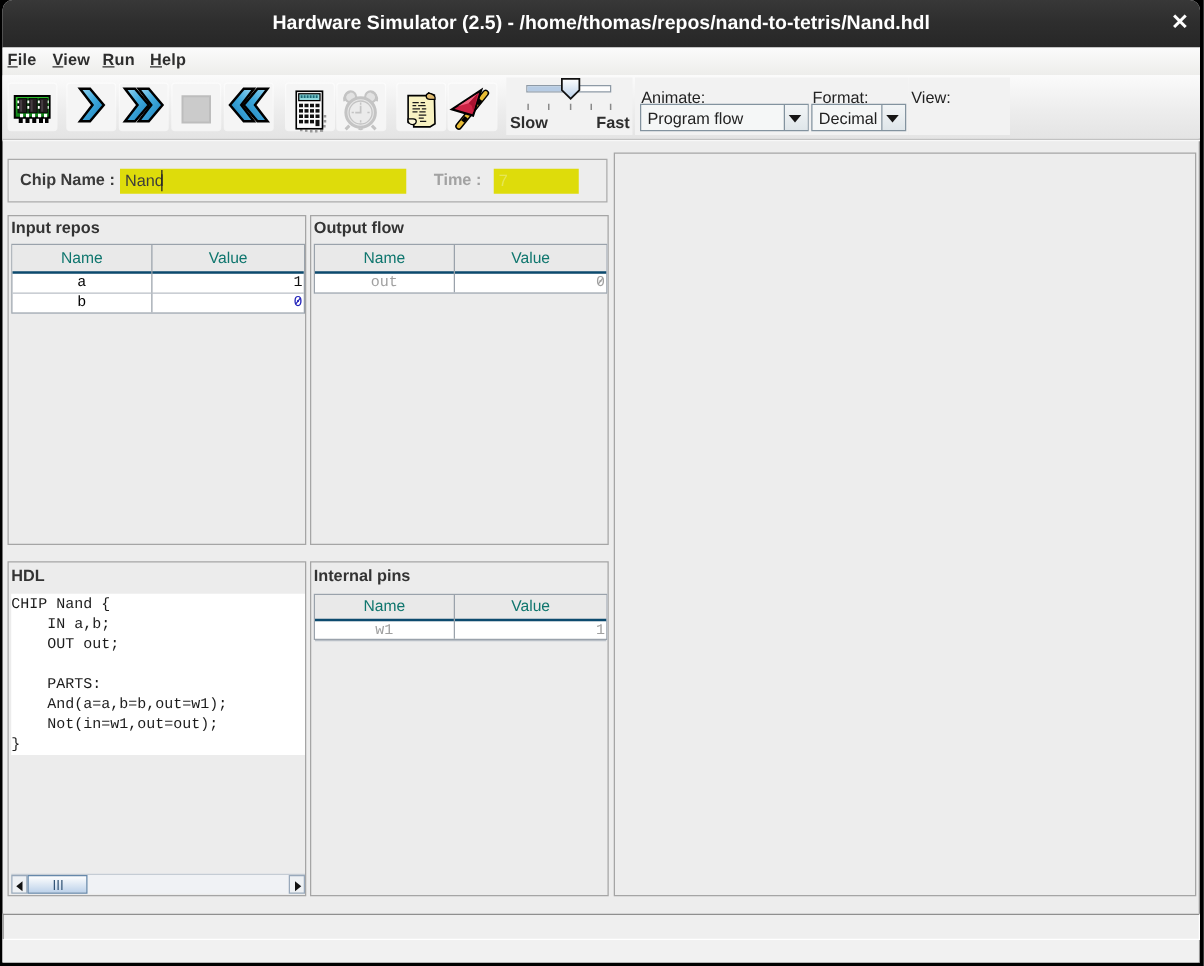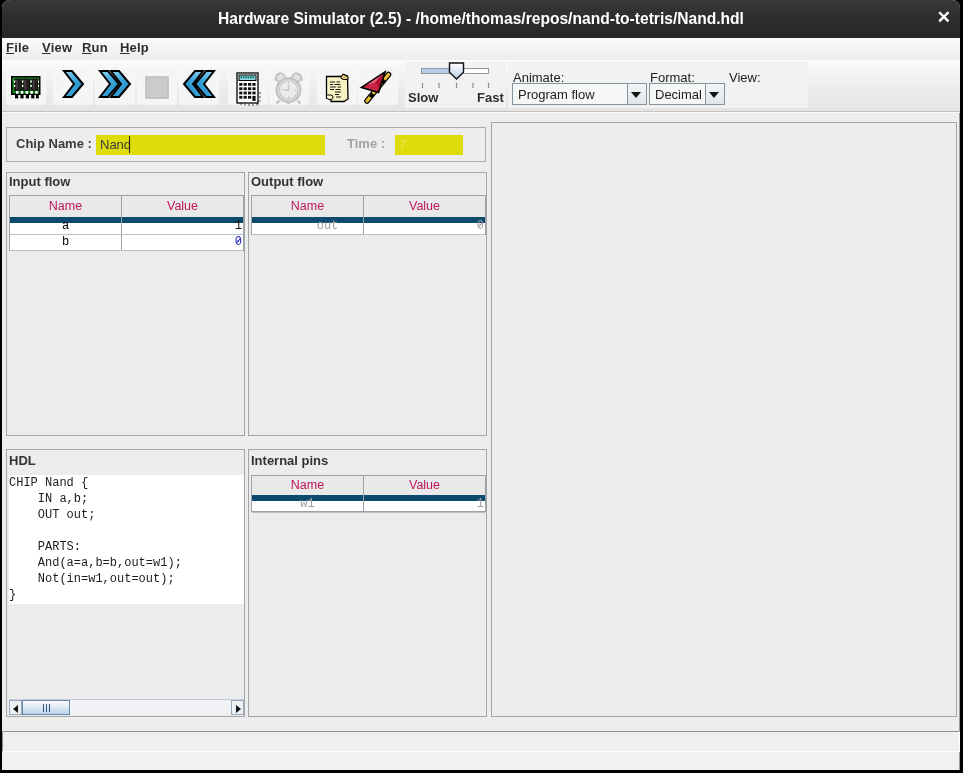--- a/index.html
+++ b/index.html
@@ -37,21 +37,21 @@
   .combo .arr:after{content:"";position:absolute;left:3px;top:7.5px;width:0;height:0;
     border-left:5.5px solid transparent;border-right:5.5px solid transparent;
     border-top:6px solid #151515;}
   .lbl{position:absolute;font-size:13px;color:#222;}
   
   .panel{position:absolute;background:#ececec;border:1px solid #a5a5a5;}
   .ptitle{position:absolute;left:2px;top:1px;font-weight:bold;font-size:13px;color:#333;}
   
   .tbl{position:absolute;border:1px solid #9aa2ab;background:#fff;}
   .thead{position:absolute;left:0;top:0;right:0;background:#e9e9e9;
-    border-bottom:6px solid #0c4a6e;text-align:center;font-size:12.5px;color:#be185d;}
+    border-bottom:2px solid #0c4a6e;text-align:center;font-size:12.5px;color:#0f766e;}
   .tcol{position:absolute;top:0;bottom:0;border-left:1px solid #9aa2ab;}
   .row{position:absolute;left:0;right:0;height:16px;font-family:"Liberation Mono",monospace;
     font-size:12px;border-bottom:1px solid #b9bfc6;}
   .cname{position:absolute;text-align:center;top:1px;}
   .cval{position:absolute;text-align:right;top:1px;padding-right:1px;}
   .z0{position:relative;display:inline-block;}
   .z0:after{content:"";position:absolute;left:3.2px;top:2.5px;width:1.2px;height:5.6px;
     background:currentColor;transform:rotate(38deg);}
   
   .yfield{position:absolute;background:#dedc0b;}
@@ -265,21 +265,21 @@
     </div>
     <div style="position:absolute;left:340px;top:8px;font-weight:bold;font-size:13px;color:#a2a2a2;">Time :</div>
     <div class="yfield" style="left:388px;top:7px;width:68px;height:20px;">
       <span style="position:absolute;left:4px;top:2px;font-size:13px;color:#e6e655;">7</span>
     </div>
   </div>
 
   <div class="panel" style="left:489px;top:122px;width:464px;height:593px;background:#ededed;"></div>
 
   <div class="panel" style="left:4px;top:172px;width:237px;height:262px;">
-    <div class="ptitle">Input flow</div>
+    <div class="ptitle">Input repos</div>
     <div class="tbl" style="left:2px;top:22px;width:233px;height:54px;">
       <div class="thead" style="height:21px;line-height:21px;">
         <span style="position:absolute;left:0;width:111px;">Name</span>
         <span style="position:absolute;left:112px;right:0;">Value</span>
       </div>
       <div class="tcol" style="left:111px;"></div>
       <div class="row" style="top:22px;">
         <span class="cname" style="left:0;width:111px;">a</span>
         <span class="cval" style="left:112px;right:0;color:#111;">1</span>
       </div>
@@ -292,21 +292,21 @@
 
   <div class="panel" style="left:246px;top:172px;width:237px;height:262px;">
     <div class="ptitle">Output flow</div>
     <div class="tbl" style="left:2px;top:22px;width:233px;height:38px;">
       <div class="thead" style="height:21px;line-height:21px;">
         <span style="position:absolute;left:0;width:111px;">Name</span>
         <span style="position:absolute;left:112px;right:0;">Value</span>
       </div>
       <div class="tcol" style="left:111px;"></div>
       <div class="row" style="top:22px;color:#a0a0a0;">
-        <span class="cname" style="left:0;width:111px;padding-left:20px;">out</span>
+        <span class="cname" style="left:0;width:111px;">out</span>
         <span class="cval" style="left:112px;right:0;"><span class="z0">0</span></span>
       </div>
     </div>
   </div>
 
   <div class="panel" style="left:4px;top:449px;width:237px;height:266px;">
     <div class="ptitle" style="top:3px;">HDL</div>
     <div style="position:absolute;left:2px;top:25px;width:235px;height:129px;background:#fff;
          font-family:'Liberation Mono',monospace;font-size:12px;line-height:16px;color:#1c1c1c;
          white-space:pre;">CHIP Nand {

